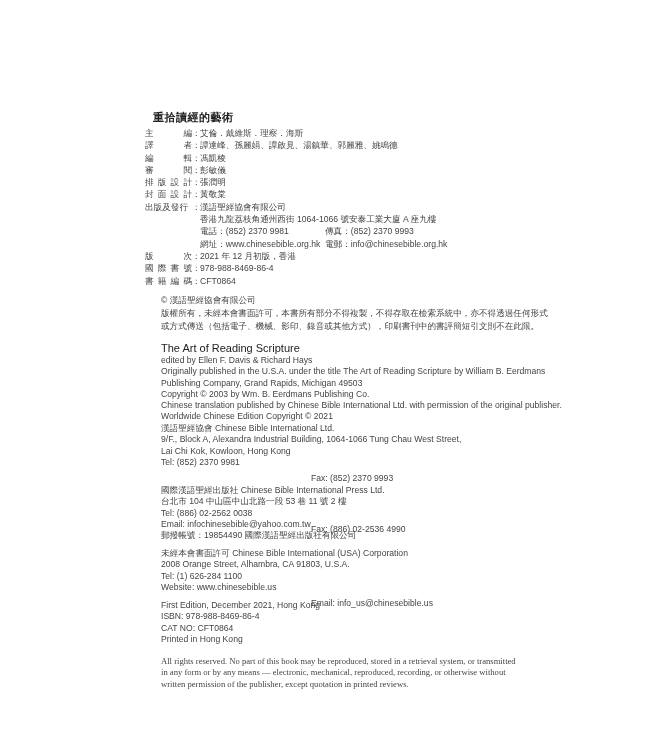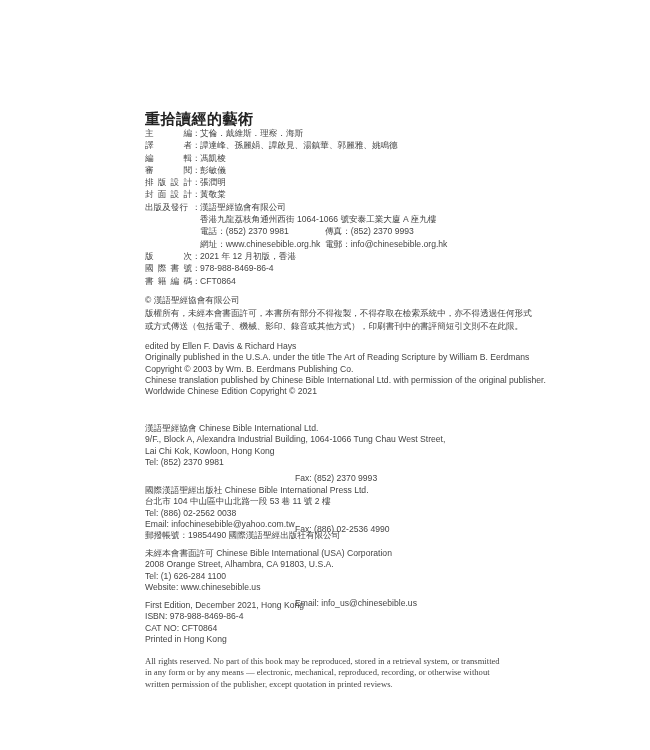--- a/index.html
+++ b/index.html
@@ -1,29 +1,29 @@
 <!DOCTYPE html>
 <html><head>
 <meta charset="utf-8">
 <style>
   html, body { margin: 0; padding: 0; }
   body {
     width: 650px; height: 750px; background: #ffffff; position: relative; overflow: hidden;
     font-family: "Liberation Sans", "DejaVu Sans", sans-serif; color: #333;
   }
   .page { position: absolute; left: 145px; top: 0; width: 400px; }
-  .title { position: absolute; top: 110px; left: 0; font-size: 15px; font-weight: bold; color: #222; letter-spacing: 0.5px; text-align: right; }
+  .title { position: absolute; top: 110px; left: 8px; font-size: 11px; font-weight: bold; color: #222; letter-spacing: 0.5px; text-align: right; }
   .credits { position: absolute; top: 127px; left: 0; font-size: 8.6px; line-height: 12.3px; color: #444; }
   .credit-row { display: flex; white-space: nowrap; }
   .credit-label { width: 47px; display: flex; justify-content: space-between; }
   .credit-label span { display: inline-block; }
   .credit-sep { width: 8px; text-align: left; }
   .indent-row { padding-left: 47px; display: flex; white-space: nowrap; }
   .col2 { position: absolute; left: 180px; }
-  .block { position: absolute; left: 0; font-size: 8.6px; line-height: 11.3px; color: #444; white-space: nowrap; }
+  .block { position: absolute; left: 16px; font-size: 8.6px; line-height: 11.3px; color: #444; white-space: nowrap; }
   .rel { position: relative; }
   .en-title { font-size: 11px; color: #222; line-height: 14px; }
   .tab { position: absolute; left: 150px; margin-top: 16px; }
 </style>
 </head>
 <body>
 
 <div class="page">
 
   <div class="title">重拾讀經的藝術</div>
@@ -132,22 +132,24 @@
     </div>
   </div>
 
   <div class="block" style="top:294px; line-height:13px;">
     <div>© 漢語聖經協會有限公司</div>
     <div>版權所有，未經本會書面許可，本書所有部分不得複製，不得存取在檢索系統中，亦不得透過任何形式</div>
     <div>或方式傳送（包括電子、機械、影印、錄音或其他方式），印刷書刊中的書評簡短引文則不在此限。</div>
   </div>
 
   <div class="block" style="top:341px;">
+    <div class="en-title">The Art of Reading Scripture</div>
     <div>edited by Ellen F. Davis &amp; Richard Hays</div>
     <div>Originally published in the U.S.A. under the title The Art of Reading Scripture by William B. Eerdmans</div>
+    <div>Publishing Company, Grand Rapids, Michigan 49503</div>
     <div>Copyright © 2003 by Wm. B. Eerdmans Publishing Co.</div>
     <div>Chinese translation published by Chinese Bible International Ltd. with permission of the original publisher.</div>
     <div>Worldwide Chinese Edition Copyright © 2021</div>
   </div>
 
   <div class="block" style="top:423px;">
     <div>漢語聖經協會 Chinese Bible International Ltd.</div>
     <div>9/F., Block A, Alexandra Industrial Building, 1064-1066 Tung Chau West Street,</div>
     <div>Lai Chi Kok, Kowloon, Hong Kong</div>
     <div class="rel"><span>Tel: (852) 2370 9981</span><span class="tab">Fax: (852) 2370 9993</span></div>

